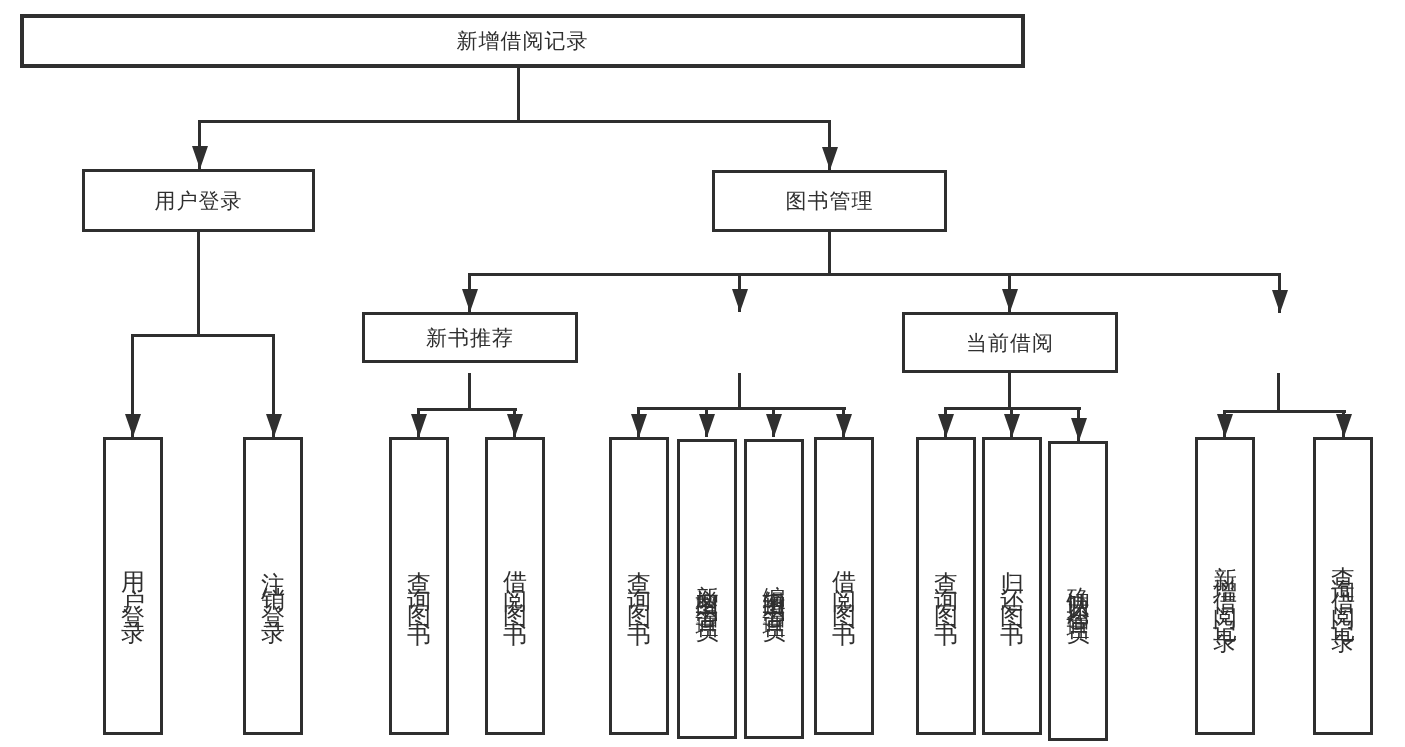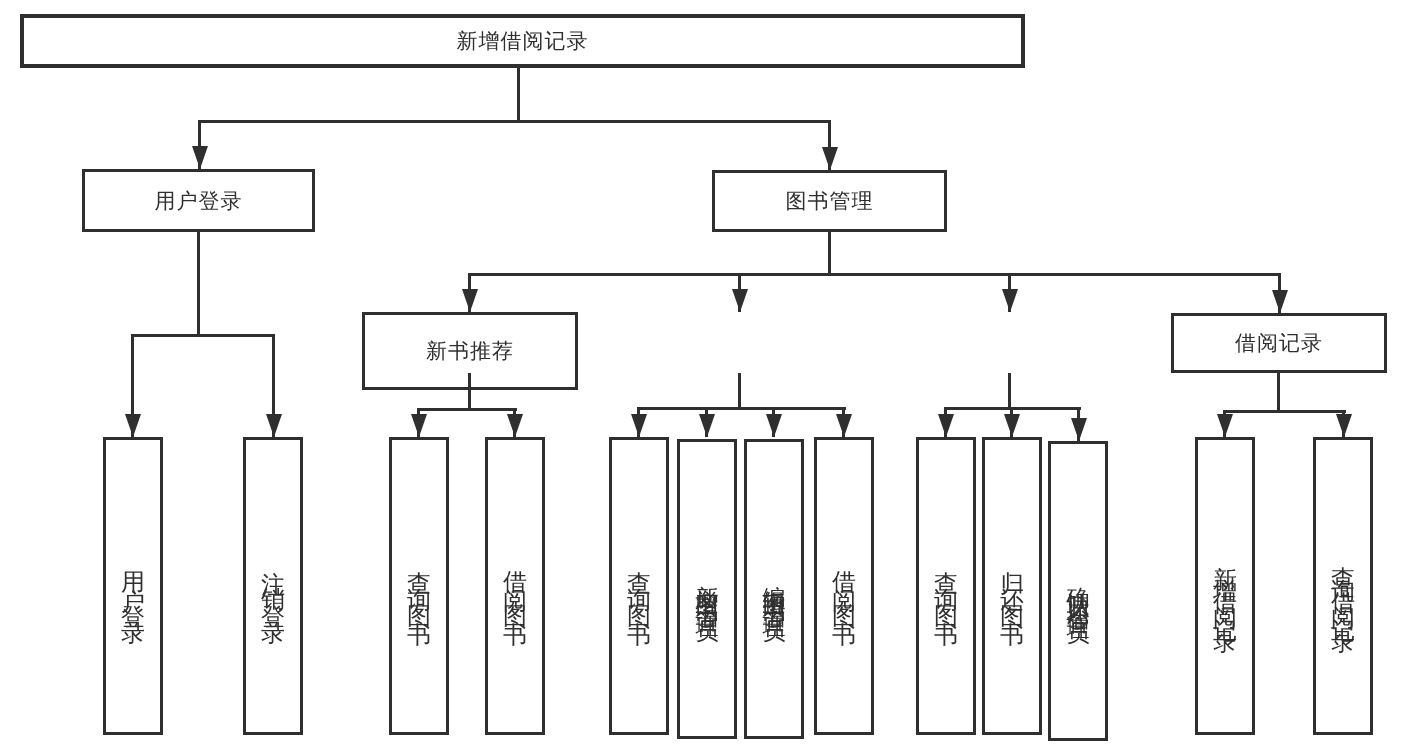--- a/index.html
+++ b/index.html
@@ -40,25 +40,25 @@
     <span>新增借阅记录</span>
   </div>
 
   <div class="node hnode" style="left:82px;top:169px;width:233px;height:63px">
     <span>用户登录</span>
   </div>
   <div class="node hnode" style="left:712px;top:170px;width:235px;height:62px">
     <span>图书管理</span>
   </div>
 
-  <div class="node hnode" style="left:362px;top:312px;width:216px;height:78px">
+  <div class="node hnode" style="left:362px;top:312px;width:216px;height:51px">
     <span>新书推荐</span>
   </div>
-  <div class="node hnode" style="left:1171px;top:313px;width:216px;height:60px">
-    <span>借阅记录</span>
+  <div class="node hnode" style="left:902px;top:312px;width:216px;height:61px">
+    <span>当前借阅</span>
   </div>
 
   <div class="node vnode" style="left:103px;top:437px;width:60px;height:298px">
     <span>用户登录</span>
   </div>
   <div class="node vnode" style="left:243px;top:437px;width:60px;height:298px">
     <span>注销登录</span>
   </div>
 
   <div class="node vnode" style="left:389px;top:437px;width:60px;height:298px">

